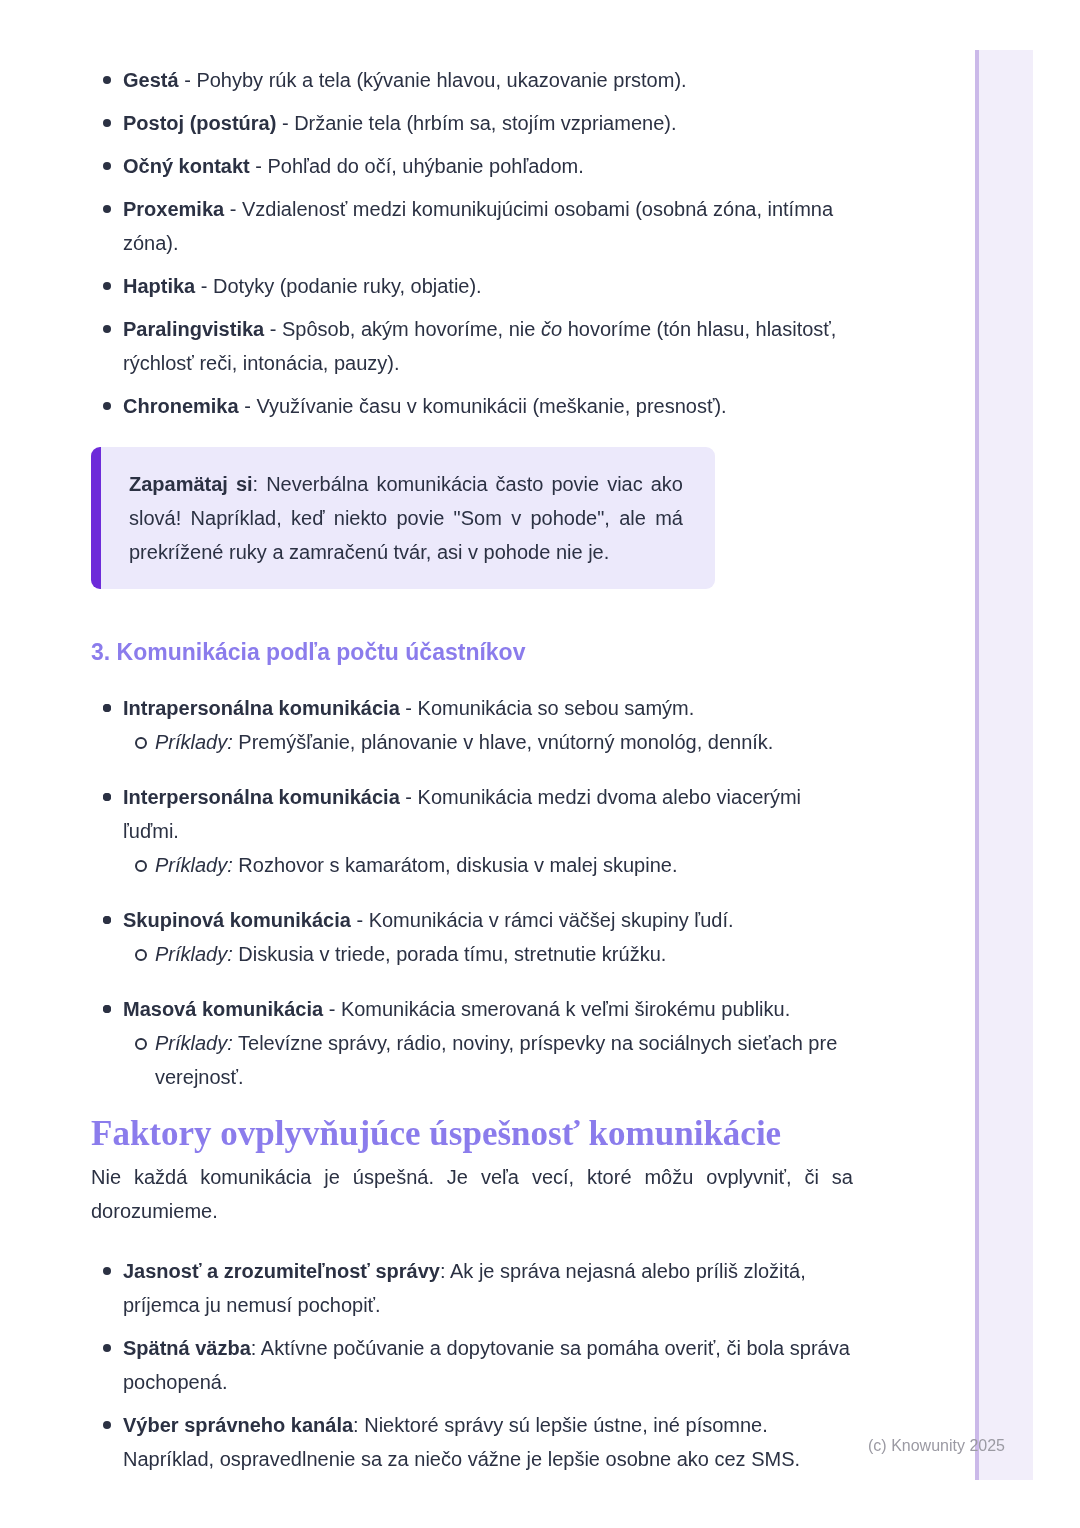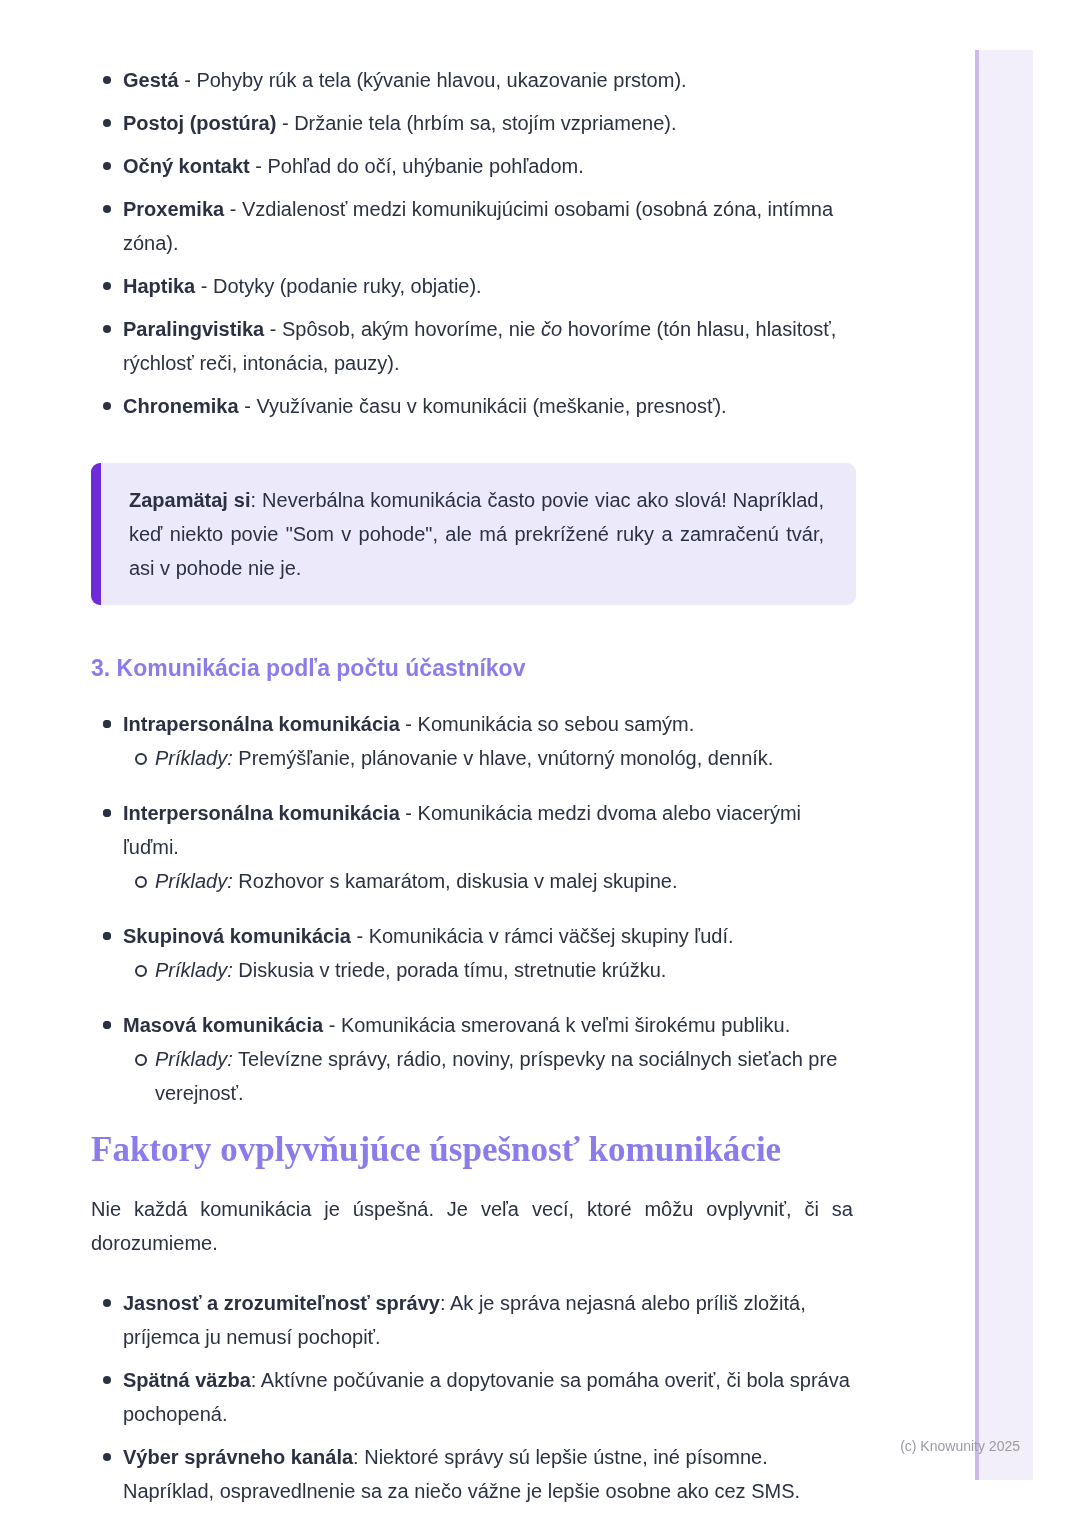--- a/index.html
+++ b/index.html
@@ -60,22 +60,22 @@
     height: 8px;
     border-radius: 50%;
     border: 2px solid var(--body-text, #2b3143);
     background: transparent;
   }
 
   strong { font-weight: 700; }
   em { font-style: italic; }
 
   .callout {
-    margin-top: 40px;
-    width: 765px;
+    margin-top: 24px;
+    width: 624px;
     background: var(--callout-bg, #ece9fb);
     border-left: 10px solid var(--callout-bar, #6d2bd9);
     border-radius: 9px;
     padding: 20px 32px 20px 28px;
   }
   .callout p { margin: 0; text-align: justify; }
 
   h2.section-heading {
     margin: 48px 0 0 0;
     font-size: 23px;
@@ -90,33 +90,33 @@
   h1.main-heading {
     margin: 2px 0 0 0;
     font-size: 35px;
     line-height: 38px;
     font-weight: 700;
     color: var(--heading-purple, #8b7cec);
     font-family: Liberation Serif, serif;
   }
 
   p.intro {
-    margin: 23px 0 0 0;
+    margin: 7px 0 0 0;
     text-align: justify;
     width: 100%;
   }
 
   ul.factors { margin-top: 26px; }
   ul.factors > li.b1 { margin-bottom: 9px; }
 
   .footer {
     position: absolute;
     top: 1437px;
-    right: 60px;
-    font-size: 14px;
+    right: 75px;
+    font-size: 16px;
     line-height: 18px;
     color: var(--footer-text, #9b9aa3);
     z-index: 2;
   }
 </style>
 </head>
 <body>
 
 <div class="side-strip"></div>
 

